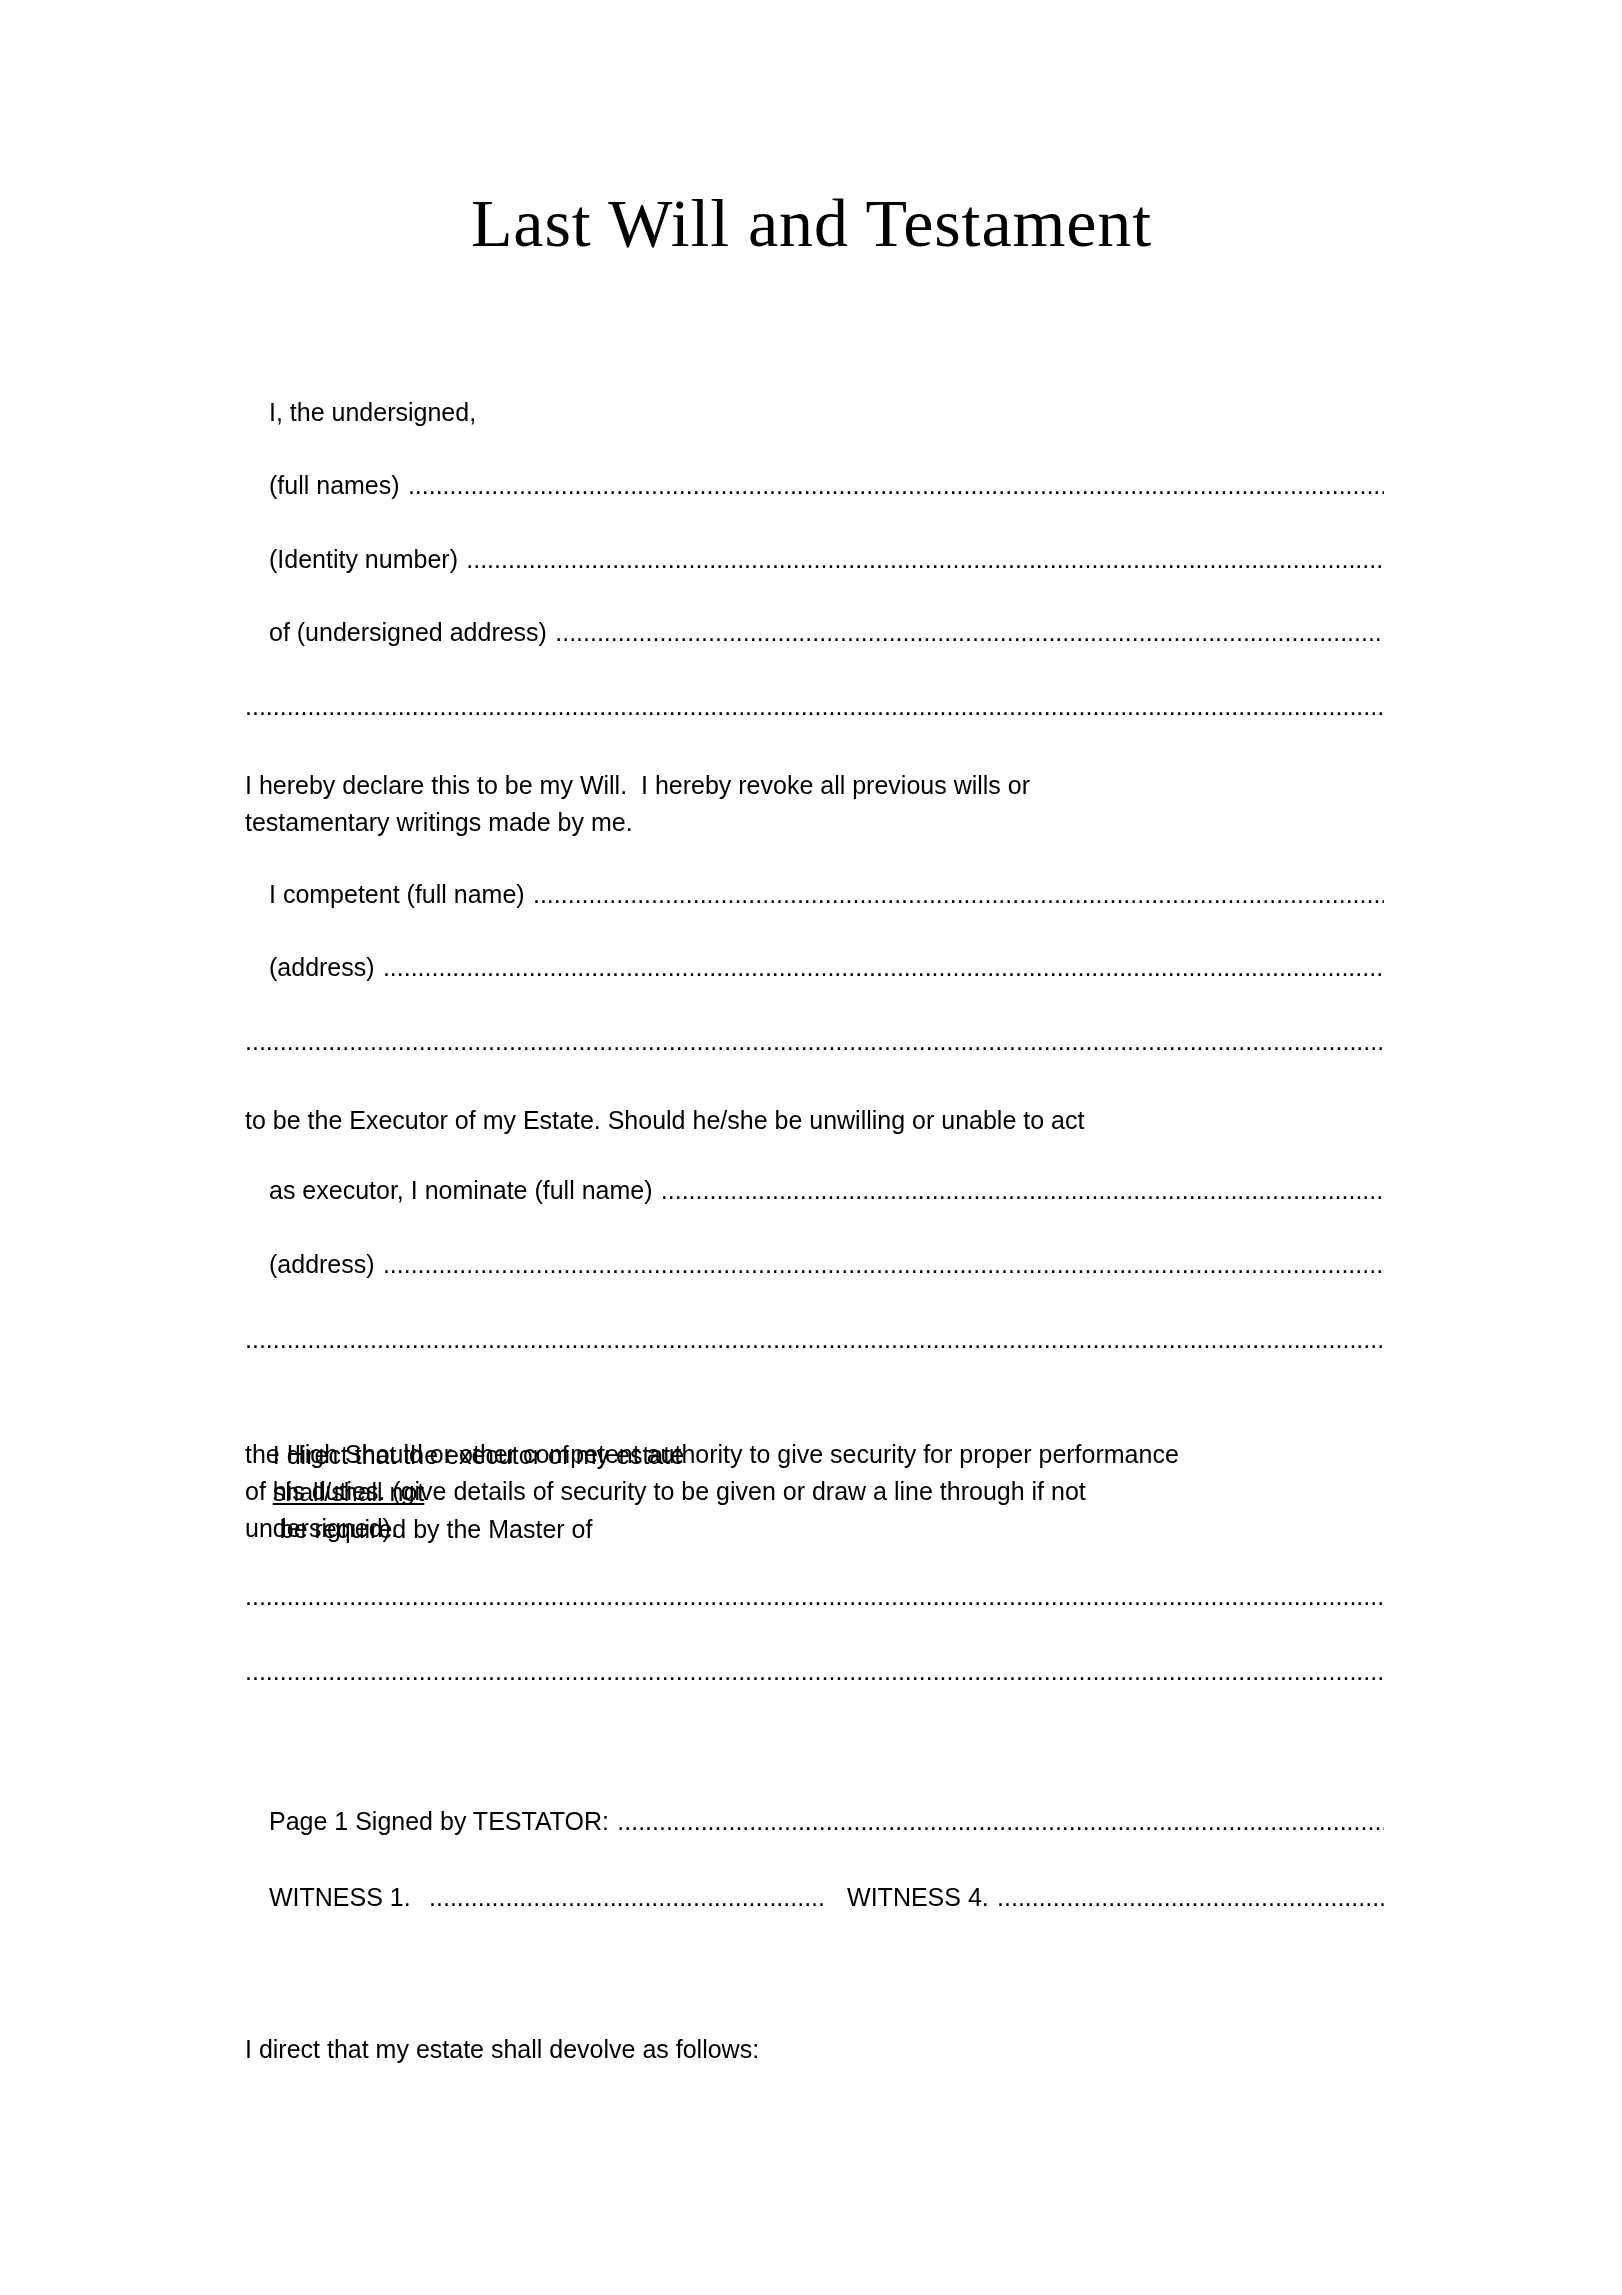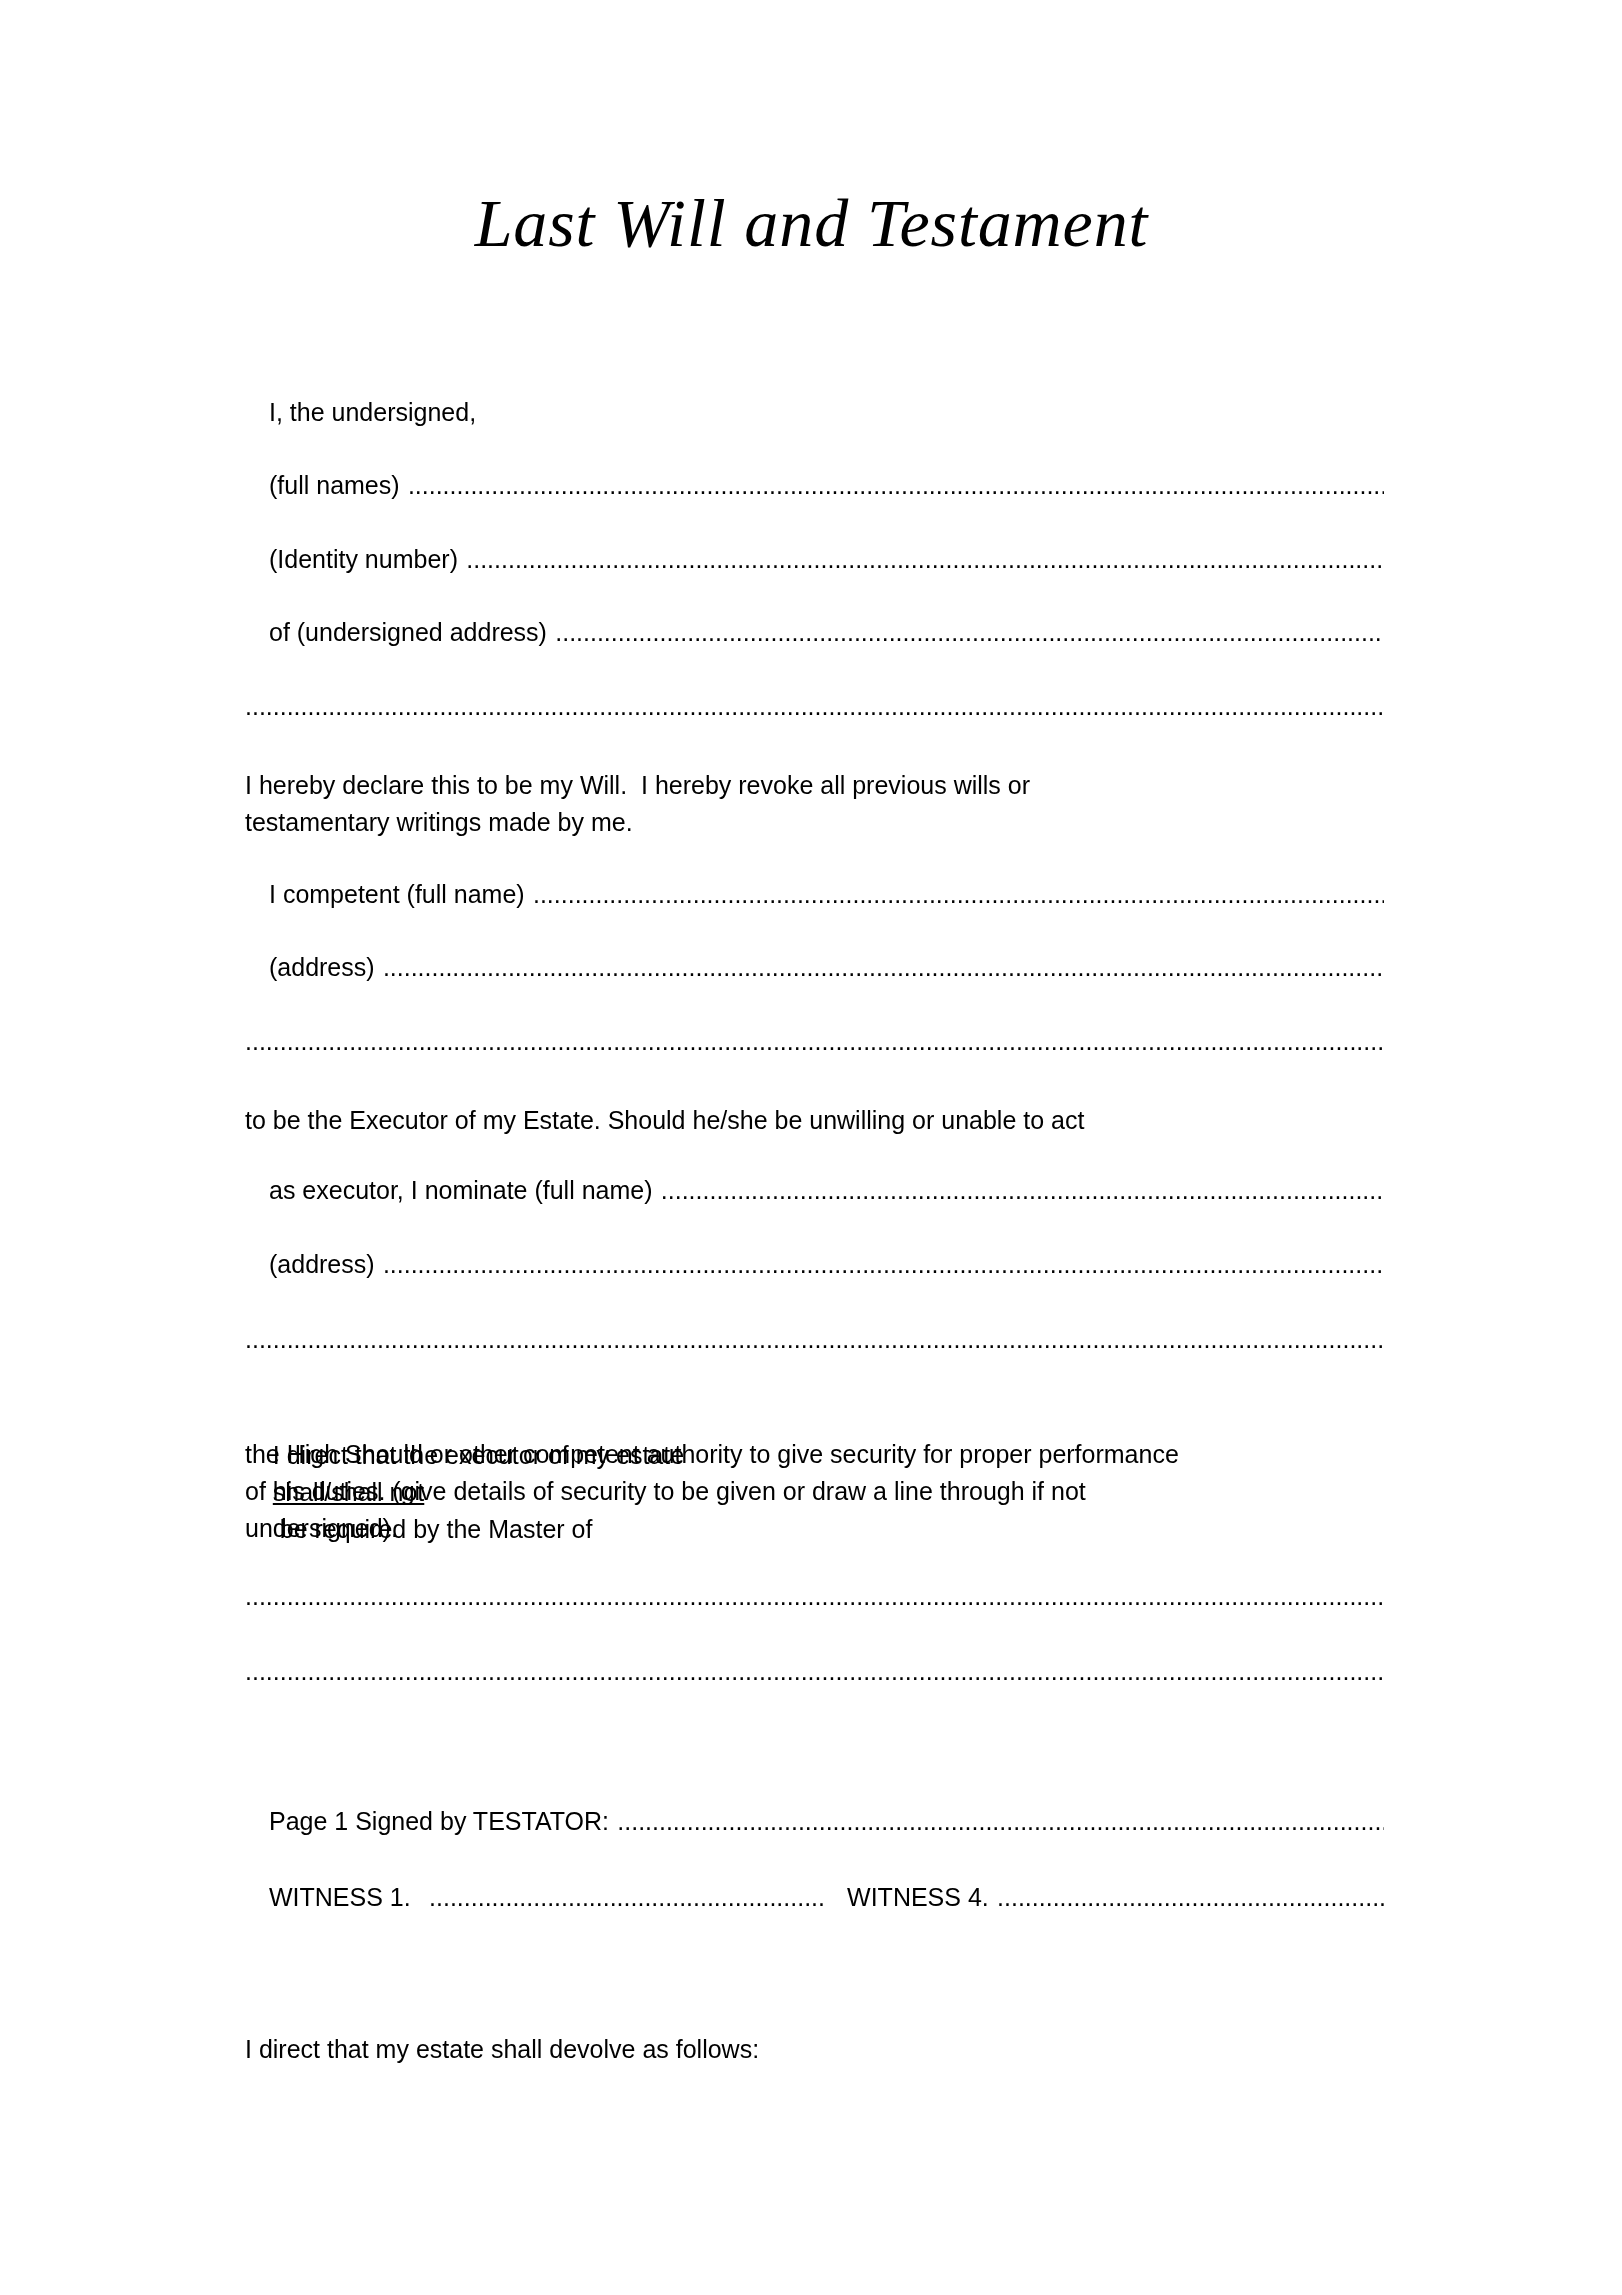--- a/index.html
+++ b/index.html
@@ -13,21 +13,20 @@
     color: #000000;
     overflow: hidden;
   }
   .doc-title {
     position: absolute;
     top: 186px;
     left: 0;
     width: 100%;
     text-align: center;
     font-family: "Liberation Serif", serif;
-    font-style: italic;
     font-size: 68px;
     line-height: 1.1;
     letter-spacing: 0.9px;
   }
   .line {
     position: absolute;
     left: 245px;
     width: 1139px;
     display: flex;
     align-items: baseline;

